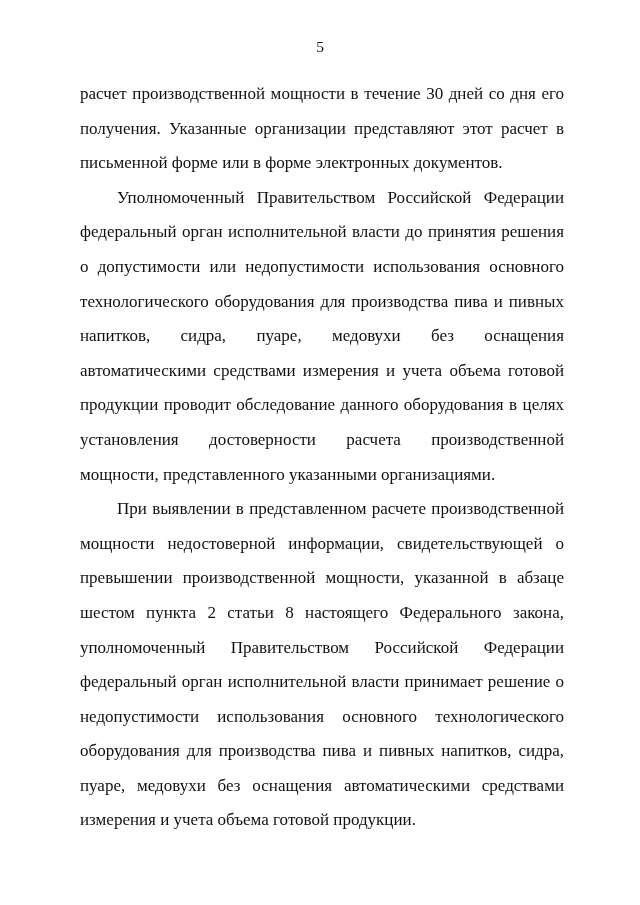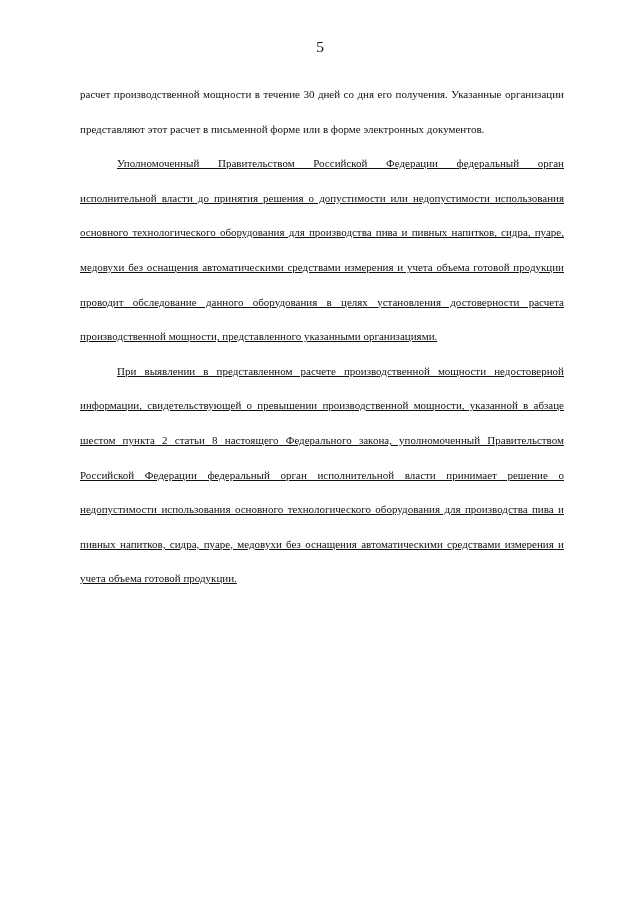--- a/index.html
+++ b/index.html
@@ -22,32 +22,31 @@
       width: 640px;
       text-align: center;
       font-size: 15.5px;
       line-height: 18px;
     }
     .body-text {
       position: absolute;
       top: 77px;
       left: 80px;
       width: 484px;
-      font-size: 11px;
+      font-size: 17px;
       line-height: 34.6px;
     }
     .para {
       margin: 0;
       text-align: justify;
       text-align-last: left;
       word-spacing: 0px;
     }
     .para.indent {
       text-indent: 37px;
-      text-decoration: underline;
     }
   </style>
 </head>
 <body>
 
 <div class="page">
   <div class="page-number">5</div>
 
   <div class="body-text">
     <p class="para">расчет производственной мощности в течение 30 дней со дня его получения. Указанные организации представляют этот расчет в письменной форме или в форме электронных документов.</p>

